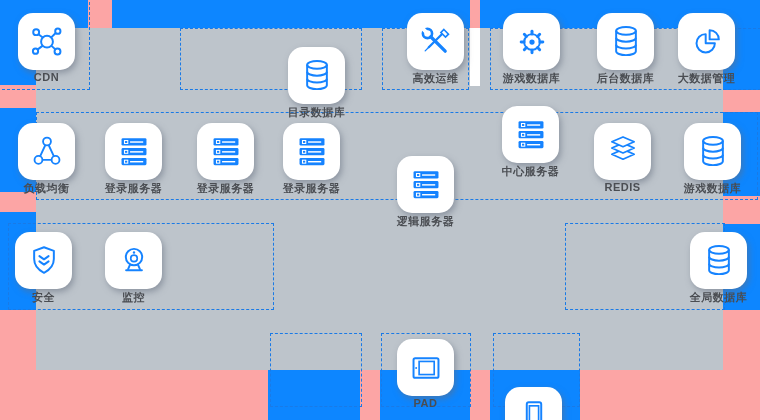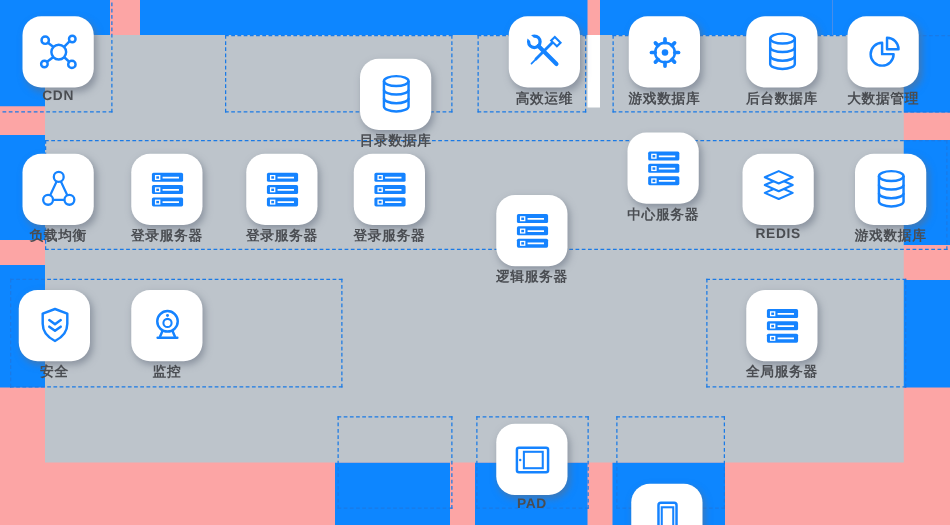--- a/index.html
+++ b/index.html
@@ -306,27 +306,27 @@
     <div class="lbl">安全</div>
   </div>
   <div class="node" style="left:105px;top:232px;">
     <div class="tile">
         <svg>
           <use href="#i-webcam"></use>
         </svg>
       </div>
     <div class="lbl">监控</div>
   </div>
-  <div class="node" style="left:597px;top:232px;">
-    <div class="tile">
-        <svg>
-          <use href="#i-server"></use>
-        </svg>
-      </div>
-    <div class="lbl">全局服务器</div>
+  <div class="node" style="left:690px;top:232px;">
+    <div class="tile">
+        <svg>
+          <use href="#i-db"></use>
+        </svg>
+      </div>
+    <div class="lbl">全局数据库</div>
   </div>
 
   <div class="node" style="left:397px;top:339px;">
     <div class="tile">
         <svg>
           <use href="#i-tablet"></use>
         </svg>
       </div>
     <div class="lbl">PAD</div>
   </div>

